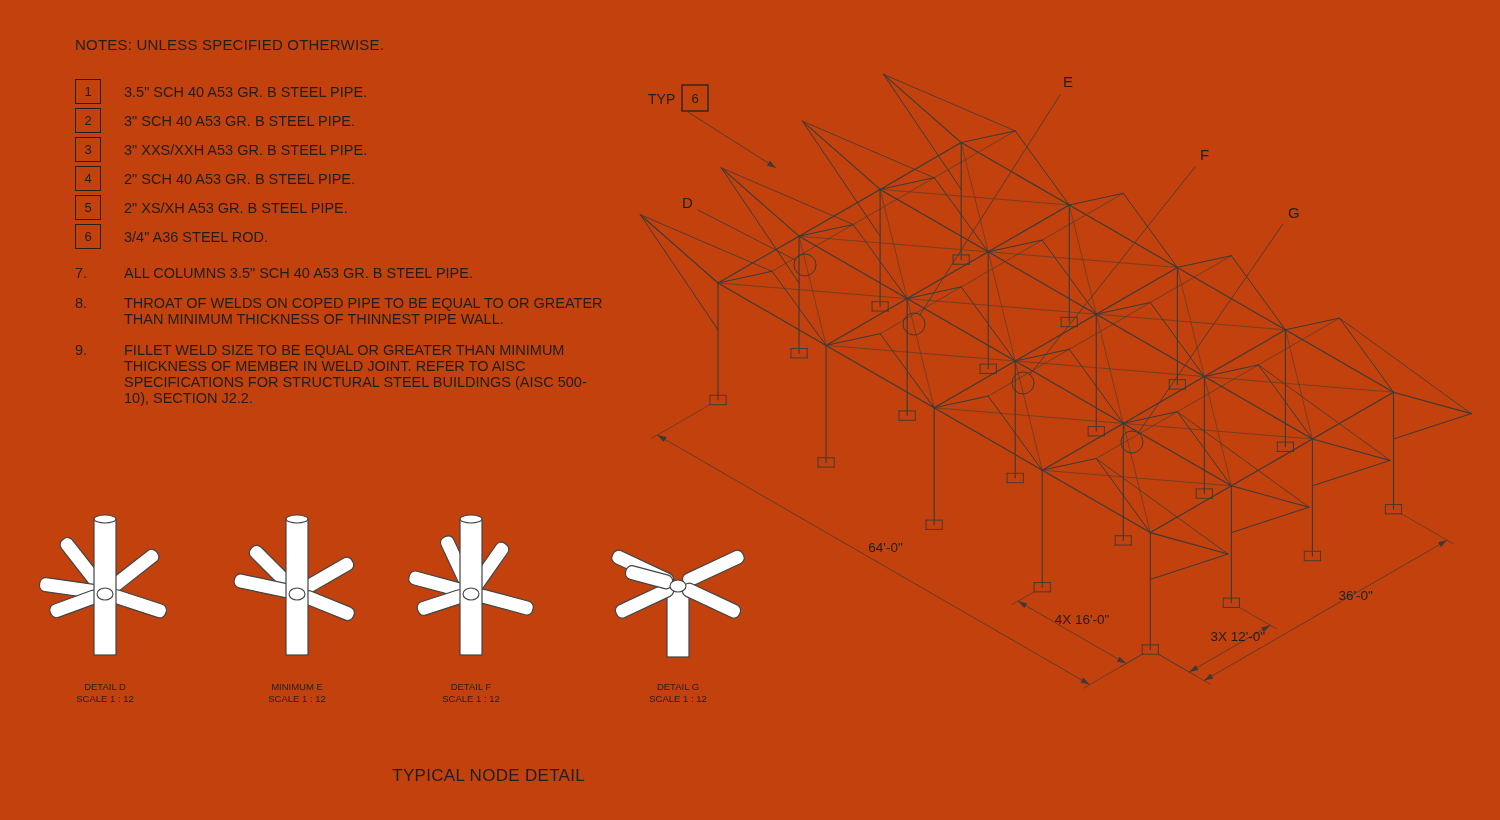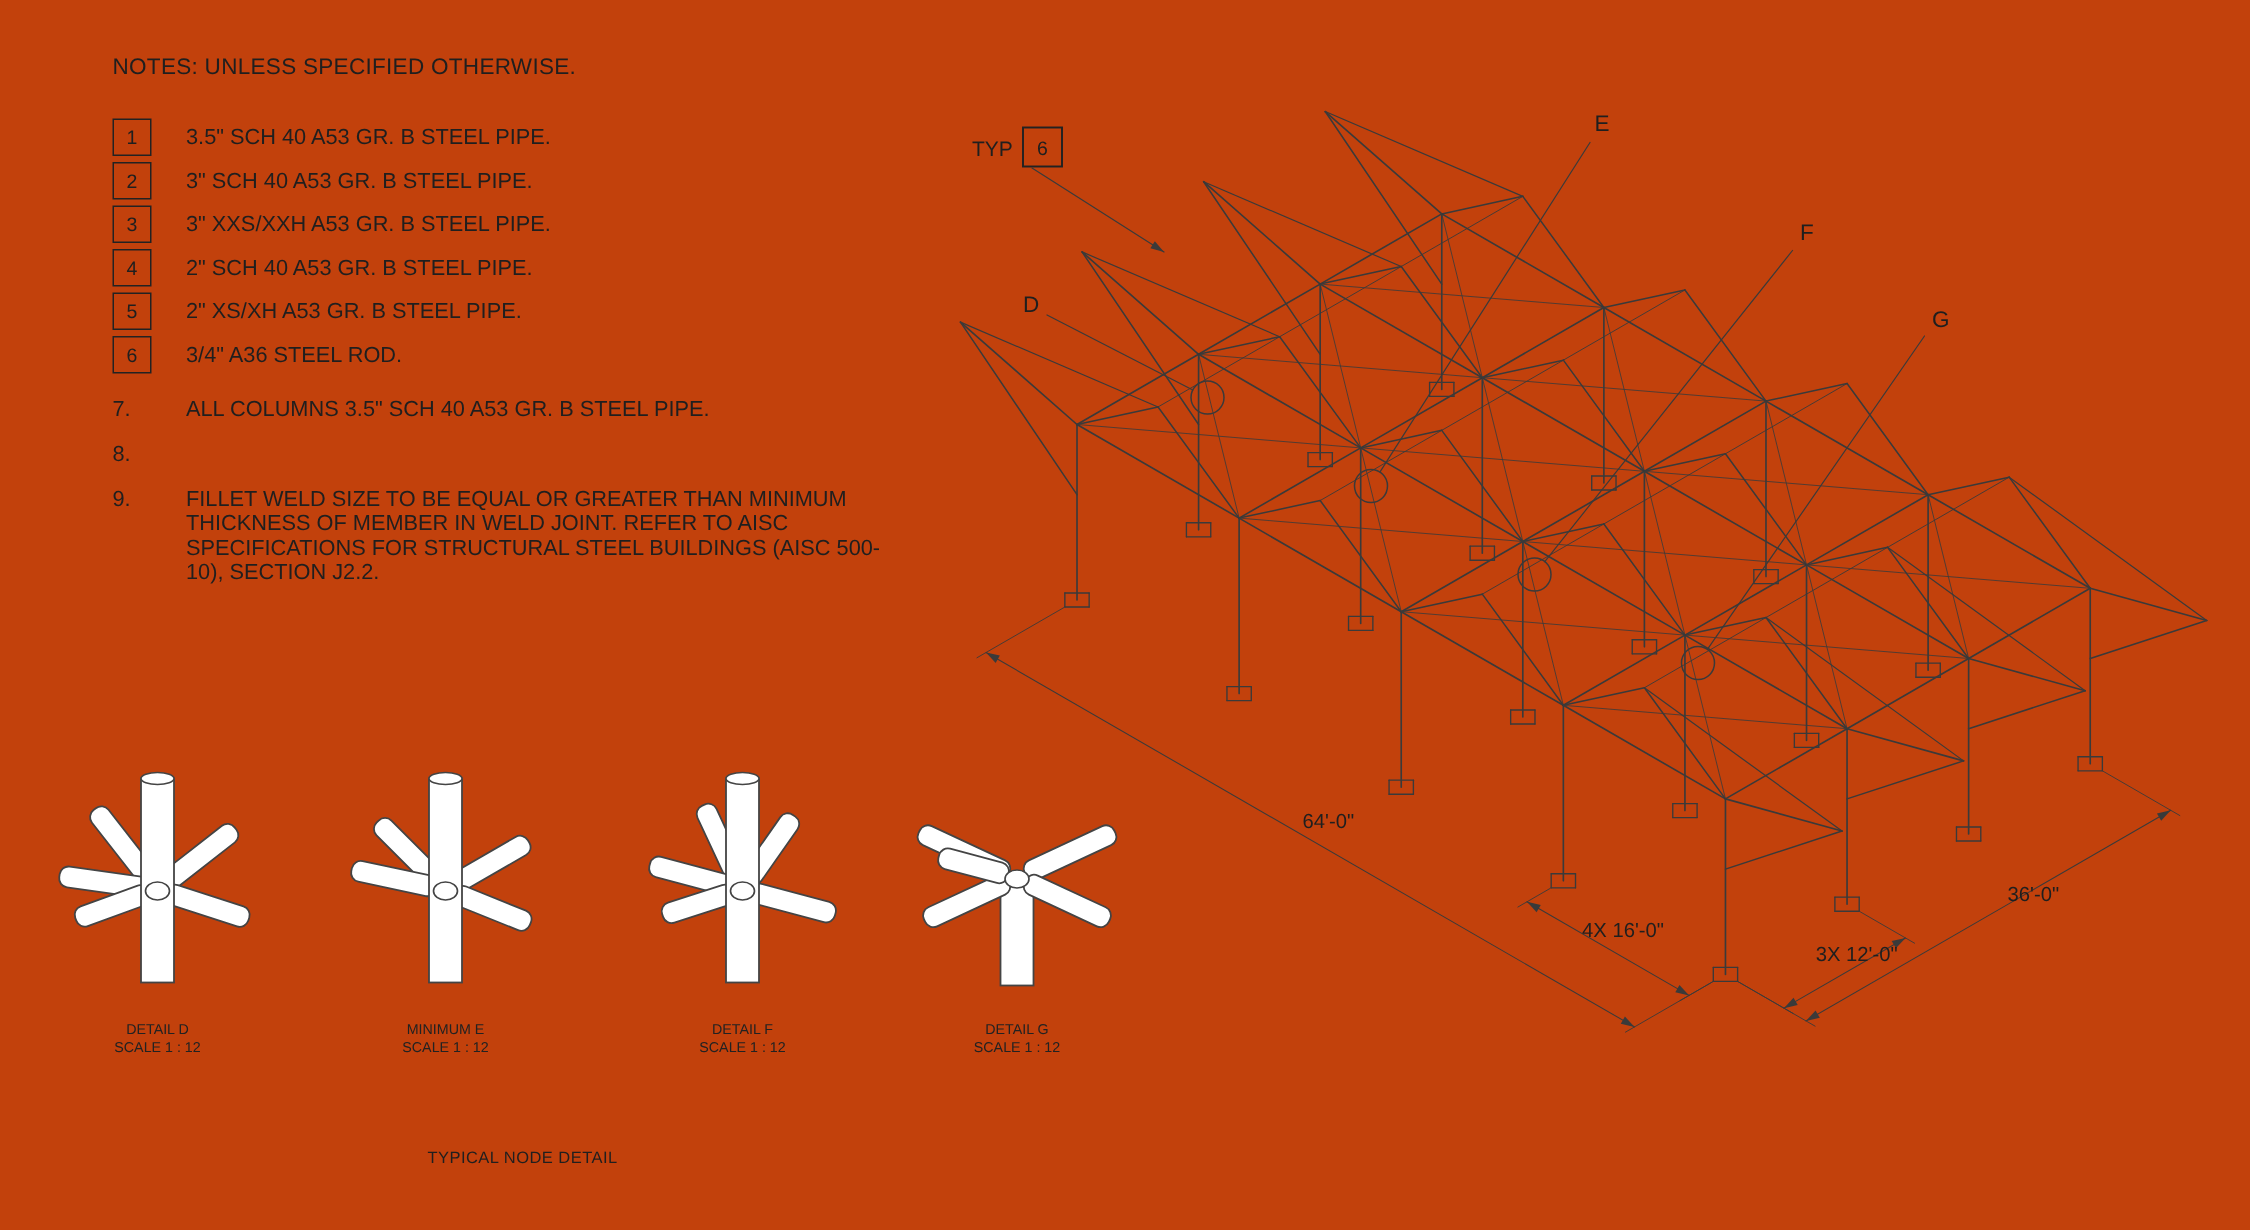--- a/index.html
+++ b/index.html
@@ -12,22 +12,22 @@
   .note-box{width:26px;height:25px;border:1.3px solid #222;display:flex;align-items:center;
             justify-content:center;font-size:13px;flex:0 0 26px;box-sizing:border-box;}
   .note-box-text{margin-left:23px;font-size:14.5px;}
   .note-num-row{display:flex;margin-top:14px;}
   .note-num{width:49px;flex:0 0 49px;font-size:14.5px;}
   .note-num-text{width:480px;font-size:14.5px;line-height:1.12;}
   
   .detail-fig{position:absolute;top:505px;width:150px;text-align:center;}
   .detail-fig svg{display:block;margin:0 auto;}
   .detail-caption{font-size:9.5px;line-height:1.3;margin-top:16px;color:#222;}
-  #typical-caption{position:absolute;left:285px;top:766px;width:300px;text-align:left;
-                   font-size:11px;letter-spacing:.3px;}
+  #typical-caption{position:absolute;left:285px;top:766px;width:300px;text-align:right;
+                   font-size:17px;letter-spacing:.3px;}
   
   #iso-wrap{position:absolute;left:620px;top:40px;width:880px;height:700px;}
   svg text{font-family:"Liberation Sans",sans-serif;}
 </style>
 </head>
 <body>
 
 <div id="page">
 
   <div id="notes">
@@ -57,20 +57,21 @@
       <div class="note-box">6</div>
       <div class="note-box-text">3/4" A36 STEEL ROD.</div>
     </div>
 
     <div class="note-num-row">
       <div class="note-num">7.</div>
       <div class="note-num-text">ALL COLUMNS 3.5" SCH 40 A53 GR. B STEEL PIPE.</div>
     </div>
     <div class="note-num-row">
       <div class="note-num">8.</div>
+      <div class="note-num-text">THROAT OF WELDS ON COPED PIPE TO BE EQUAL TO OR GREATER THAN MINIMUM THICKNESS OF THINNEST PIPE WALL.</div>
     </div>
     <div class="note-num-row">
       <div class="note-num">9.</div>
       <div class="note-num-text">FILLET WELD SIZE TO BE EQUAL OR GREATER THAN MINIMUM THICKNESS OF MEMBER IN WELD JOINT. REFER TO AISC SPECIFICATIONS FOR STRUCTURAL STEEL BUILDINGS (AISC 500-10), SECTION J2.2.</div>
     </div>
   </div>
 
   <div class="detail-fig" style="left:30px">
     <svg id="node-d" width="150" height="160">
         <rect x="81" y="81" width="62" height="14" rx="6" fill="#fff" stroke="#444" stroke-width="1.2" transform="rotate(-128 75 88)"></rect>
@@ -95,21 +96,21 @@
         <rect x="81" y="81" width="58" height="14" rx="6" fill="#fff" stroke="#444" stroke-width="1.2" transform="rotate(192 75 88)"></rect>
         <rect x="64" y="14" width="22" height="136" fill="#fff" stroke="#444" stroke-width="1.2"></rect>
         <ellipse cx="75" cy="14" rx="11" ry="4" fill="#fff" stroke="#444" stroke-width="1.1"></ellipse>
         <ellipse cx="75" cy="89" rx="8" ry="6" fill="#fff" stroke="#444" stroke-width="1.1"></ellipse>
       </svg>
     <div class="detail-caption">
       <div>MINIMUM E</div>
       <div>SCALE 1 : 12</div>
     </div>
   </div>
-  <div class="detail-fig" style="left:420px">
+  <div class="detail-fig" style="left:396px">
     <svg id="node-f" width="150" height="160">
         <rect x="81" y="81" width="56" height="14" rx="6" fill="#fff" stroke="#444" stroke-width="1.2" transform="rotate(-115 75 88)"></rect>
         <rect x="81" y="81" width="54" height="14" rx="6" fill="#fff" stroke="#444" stroke-width="1.2" transform="rotate(-55 75 88)"></rect>
         <rect x="81" y="81" width="58" height="14" rx="6" fill="#fff" stroke="#444" stroke-width="1.2" transform="rotate(15 75 88)"></rect>
         <rect x="81" y="81" width="58" height="14" rx="6" fill="#fff" stroke="#444" stroke-width="1.2" transform="rotate(195 75 88)"></rect>
         <rect x="81" y="81" width="50" height="14" rx="6" fill="#fff" stroke="#444" stroke-width="1.2" transform="rotate(162 75 88)"></rect>
         <rect x="64" y="14" width="22" height="136" fill="#fff" stroke="#444" stroke-width="1.2"></rect>
         <ellipse cx="75" cy="14" rx="11" ry="4" fill="#fff" stroke="#444" stroke-width="1.1"></ellipse>
         <ellipse cx="75" cy="89" rx="8" ry="6" fill="#fff" stroke="#444" stroke-width="1.1"></ellipse>
       </svg>

